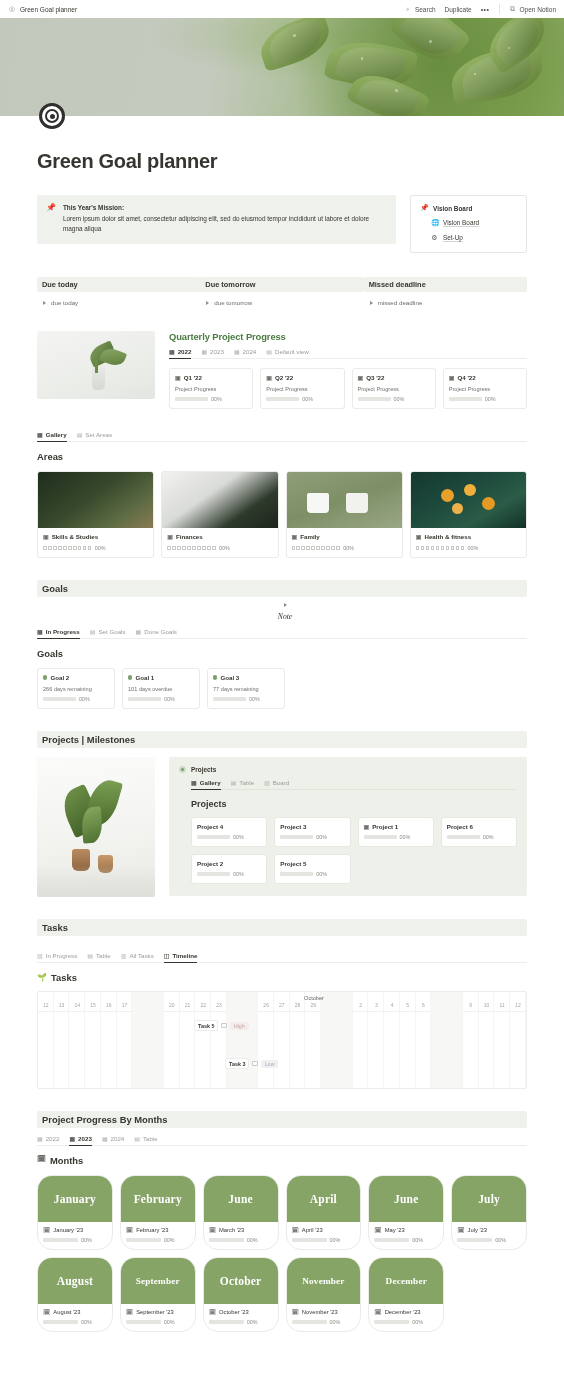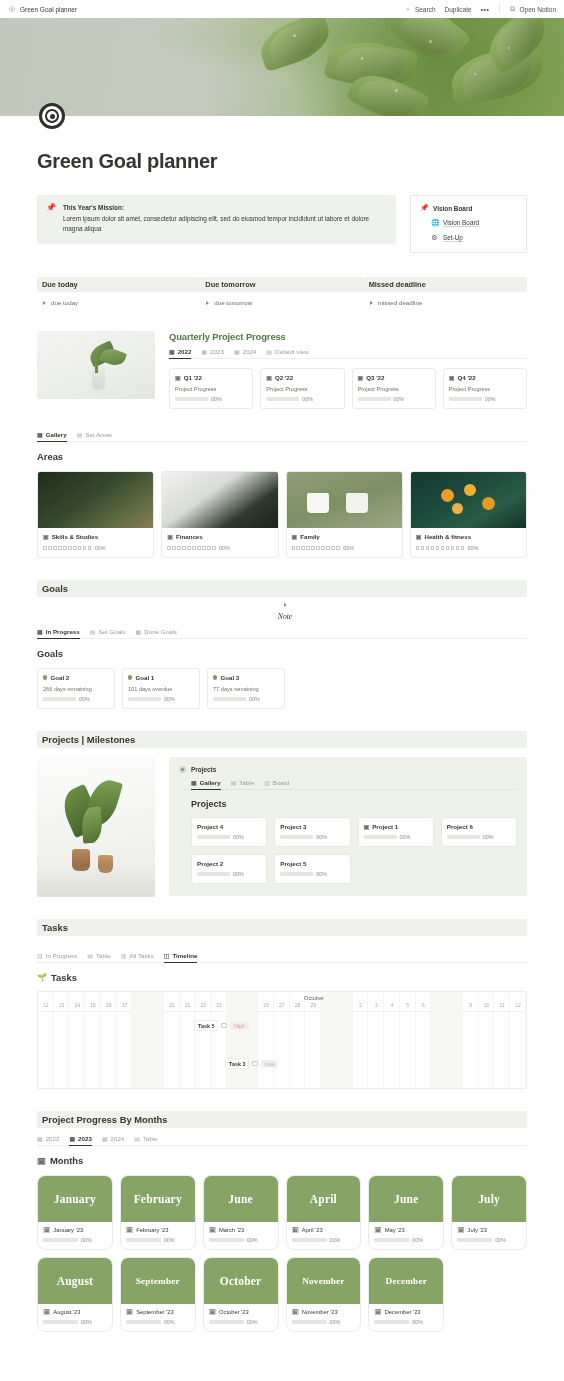--- a/index.html
+++ b/index.html
@@ -214,23 +214,23 @@
   .tl-col.shade { background:#f7f7f5; }
   .tl-rows { position:relative; height: 68px;}
   .tl-task { position:absolute; display:flex; align-items:center; gap:3px; }
   .tl-label { background:#fff; border:1px solid #ececea; border-radius:2px; font-size:5.4px; padding:1.5px 3px; font-weight:600;}
   .tl-check { width:5.5px;height:5.5px;border:1px solid #c9c9c5;border-radius:1px;background:#fff;}
   .tl-prio { font-size:5.2px; border-radius:2px; padding:1px 4px; }
   .tl-prio.high { background:#f6eceb; color:#c2a7a3;}
   .tl-prio.low { background:#eef0f3; color:#aab0b8;}
 
   
-  .months-title { font-size:9.4px; font-weight:bold; display:flex; align-items:flex-end; gap:4px; margin-top:9px;}
+  .months-title { font-size:9.4px; font-weight:bold; display:flex; align-items:flex-start; gap:4px; margin-top:9px;}
   .months-grid { display:grid; grid-template-columns: repeat(6, 1fr); gap:7px; margin-top:9px;}
-  .month-card { border:1px solid #eaeae7; border-radius:8px; overflow:hidden; background:#fff;}
+  .month-card { border:1px solid #eaeae7; border-radius:15px; overflow:hidden; background:#fff;}
   .month-banner {
     height: 46px; background:#87a467; display:flex; align-items:center; justify-content:center;
     color:#fff; font-family:"Liberation Serif", serif; font-weight:bold; font-size:11.5px; letter-spacing:.2px;
   }
   .month-banner.small { font-size: 9.2px; }
   .month-meta { padding:5px 5px 6px 5px;}
   .month-name { font-size:5.8px; display:flex; align-items:center; gap:3px; color:#37352f;}
   .month-bar { height:4.5px; background:#e4e4e1; border-radius:1px; flex: 0 0 35px;}
 
   .sp-12 { height: 12px; }

